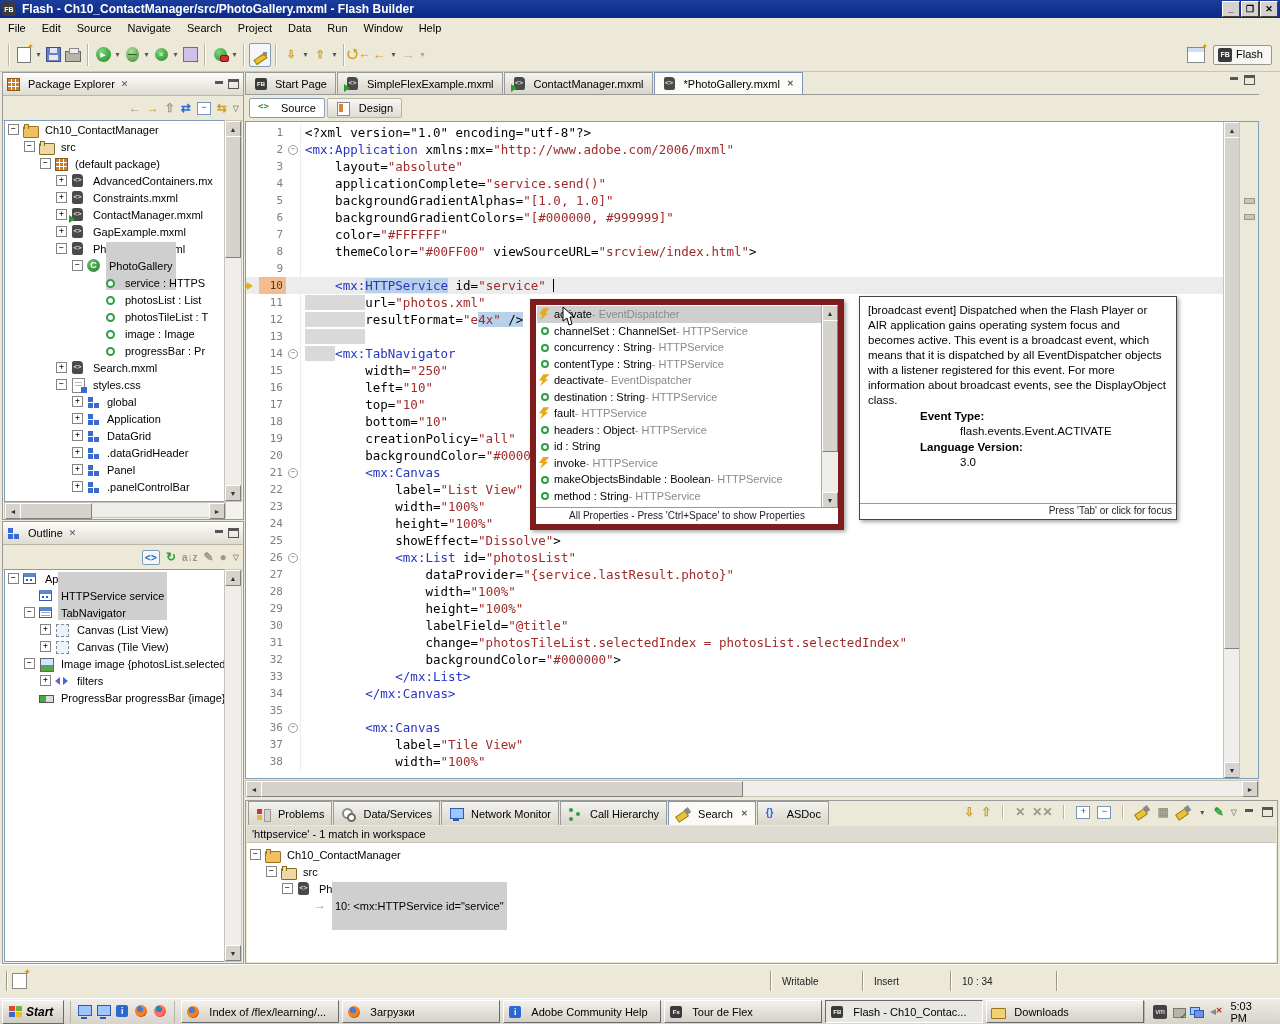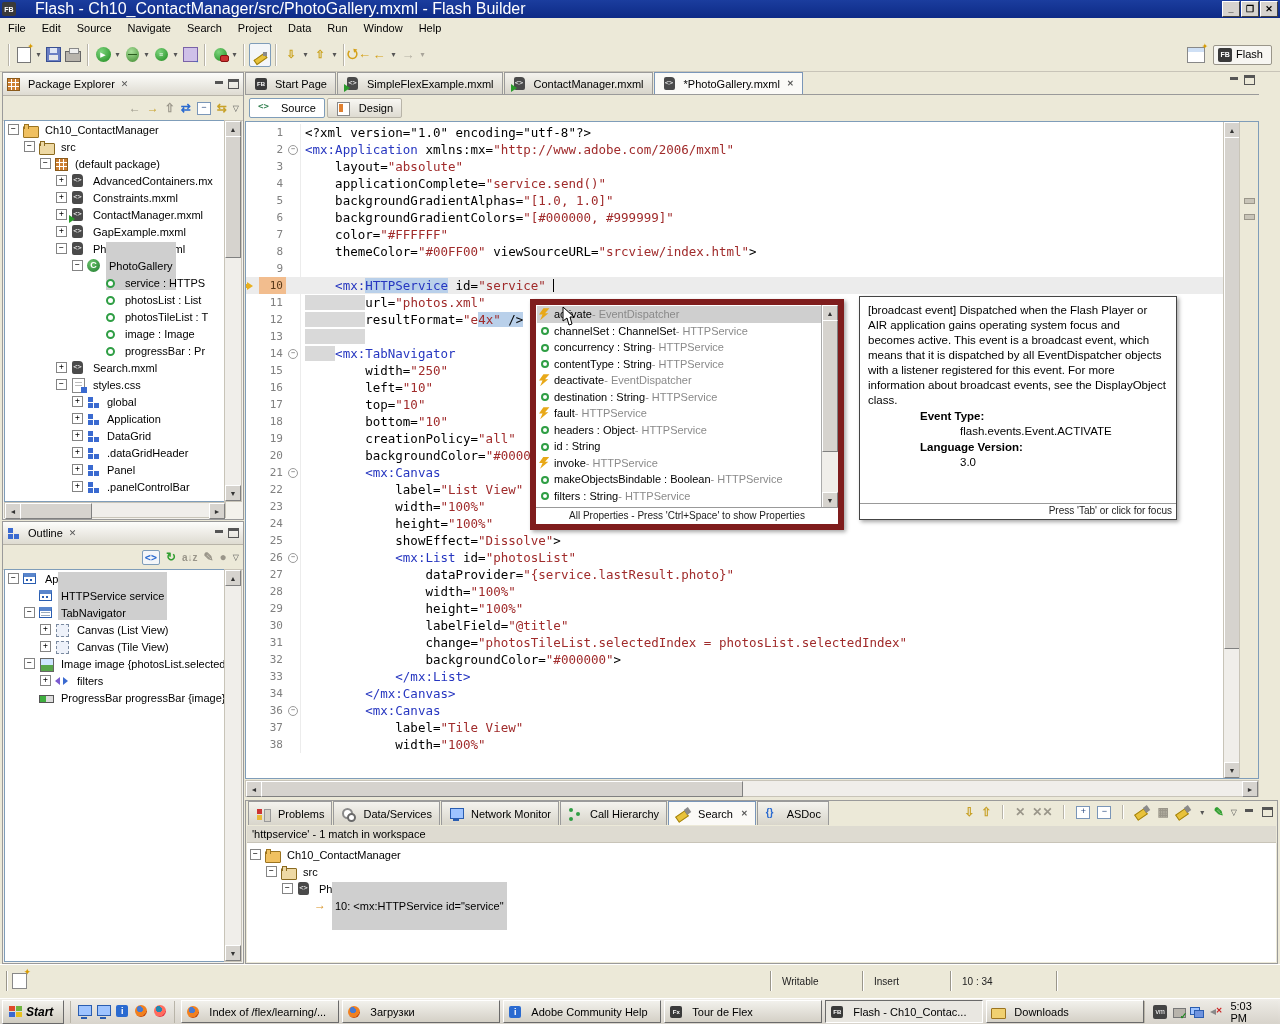--- a/index.html
+++ b/index.html
@@ -1,20 +1,20 @@
 <!DOCTYPE html>
 <html><head>
 <meta charset="utf-8">
 <style>
   html,body{margin:0;padding:0}
   body{width:1280px;height:1024px;overflow:hidden;font-family:"Liberation Sans",sans-serif;background:#ece9d8;position:relative;font-size:11px;color:#000}
   .abs{position:absolute}
   
   #titlebar{left:0;top:0;width:1280px;height:18px;background:linear-gradient(to bottom,#1b3d9e,#0d2a86);display:flex;align-items:center;padding:0 2px;box-sizing:border-box}
-  #titlebar .ttl{color:#fff;font-weight:normal;font-size:16px;margin-left:19px;flex:1;white-space:nowrap;overflow:hidden}
+  #titlebar .ttl{color:#fff;font-weight:bold;font-size:12px;margin-left:6px;flex:1;white-space:nowrap;overflow:hidden}
   .wbtn{width:16px;height:14px;background:#d6d3ce;border:1px solid;border-color:#fff #404040 #404040 #fff;margin-left:1px;display:flex;align-items:center;justify-content:center;font-size:9px;font-weight:bold;line-height:1}
   .ic-fbapp{width:14px;height:14px;background:#3a3a3a;color:#fff;font-size:7px;font-weight:bold;display:flex;align-items:center;justify-content:center;border-radius:2px}
   
   #menubar{left:0;top:18px;width:1280px;height:20px;background:#ece9d8;display:flex;align-items:center;border-bottom:1px solid #dcd8cc}
   .menu-item{padding:2px 8px;font-size:11px}
   
   #toolbar{left:0;top:38px;width:1280px;height:34px;background:#ece9d8;display:flex;align-items:center;padding-left:4px;box-sizing:border-box;border-bottom:1px solid #c8c4b8}
   .tsep{width:1px;height:22px;background:#b8b4a8;border-right:1px solid #fff;margin:0 4px}
   .tbi{width:20px;height:22px;display:flex;align-items:center;justify-content:center;position:relative}
   .caret-dn{font-size:8px;color:#555;width:9px;text-align:center}
@@ -842,20 +842,26 @@
           <span class="g-text"><span class="seg-p">            </span><span class="seg-tag">&lt;/mx:List&gt;</span></span>
         </div>
         <div class="cl">
           <span class="g-mark"></span>
           <span class="g-num">34</span>
           <span class="g-fold"></span>
           <span class="g-text"><span class="seg-p">        </span><span class="seg-tag">&lt;/mx:Canvas&gt;</span></span>
         </div>
         <div class="cl">
           <span class="g-mark"></span>
+          <span class="g-num">35</span>
+          <span class="g-fold"></span>
+          <span class="g-text"></span>
+        </div>
+        <div class="cl">
+          <span class="g-mark"></span>
           <span class="g-num">36</span>
           <span class="g-fold">
             <span class="foldc">−</span>
           </span>
           <span class="g-text"><span class="seg-p">        </span><span class="seg-tag">&lt;mx:Canvas</span></span>
         </div>
         <div class="cl">
           <span class="g-mark"></span>
           <span class="g-num">37</span>
           <span class="g-fold"></span>
@@ -936,21 +942,21 @@
         <span class="acname">invoke</span>
         <span class="acorig"> - HTTPService</span>
       </div>
       <div class="acrow">
         <span class="ic-pr"></span>
         <span class="acname">makeObjectsBindable : Boolean</span>
         <span class="acorig"> - HTTPService</span>
       </div>
       <div class="acrow">
         <span class="ic-pr"></span>
-        <span class="acname">filters : String</span>
+        <span class="acname">method : String</span>
         <span class="acorig"> - HTTPService</span>
       </div>
     </div>
   <div id="ac-scroll">
     <span class="sb-btn" style="left:0;top:0">▲</span>
     <span class="sb-thumb" style="left:0;top:15px;width:14px;height:130px"></span>
     <span class="sb-btn" style="left:0;bottom:0">▼</span>
   </div>
   <div id="ac-footer">All Properties - Press 'Ctrl+Space' to show Properties</div>
 </div>

